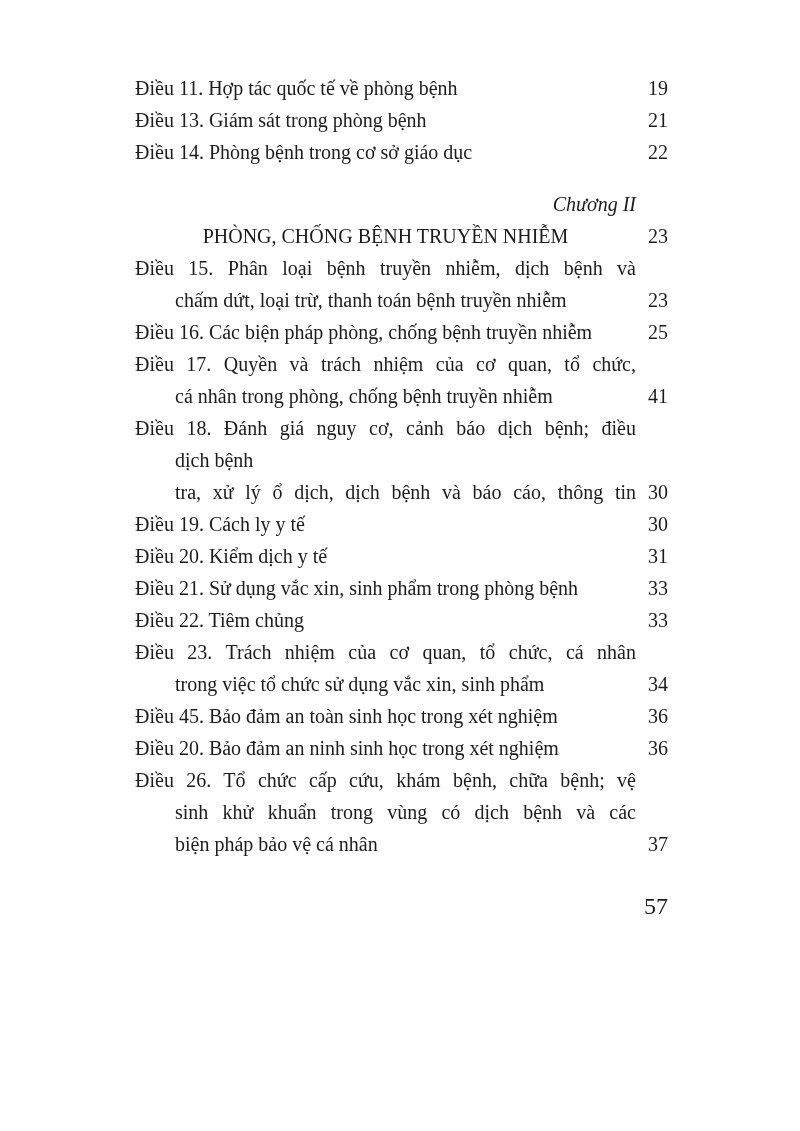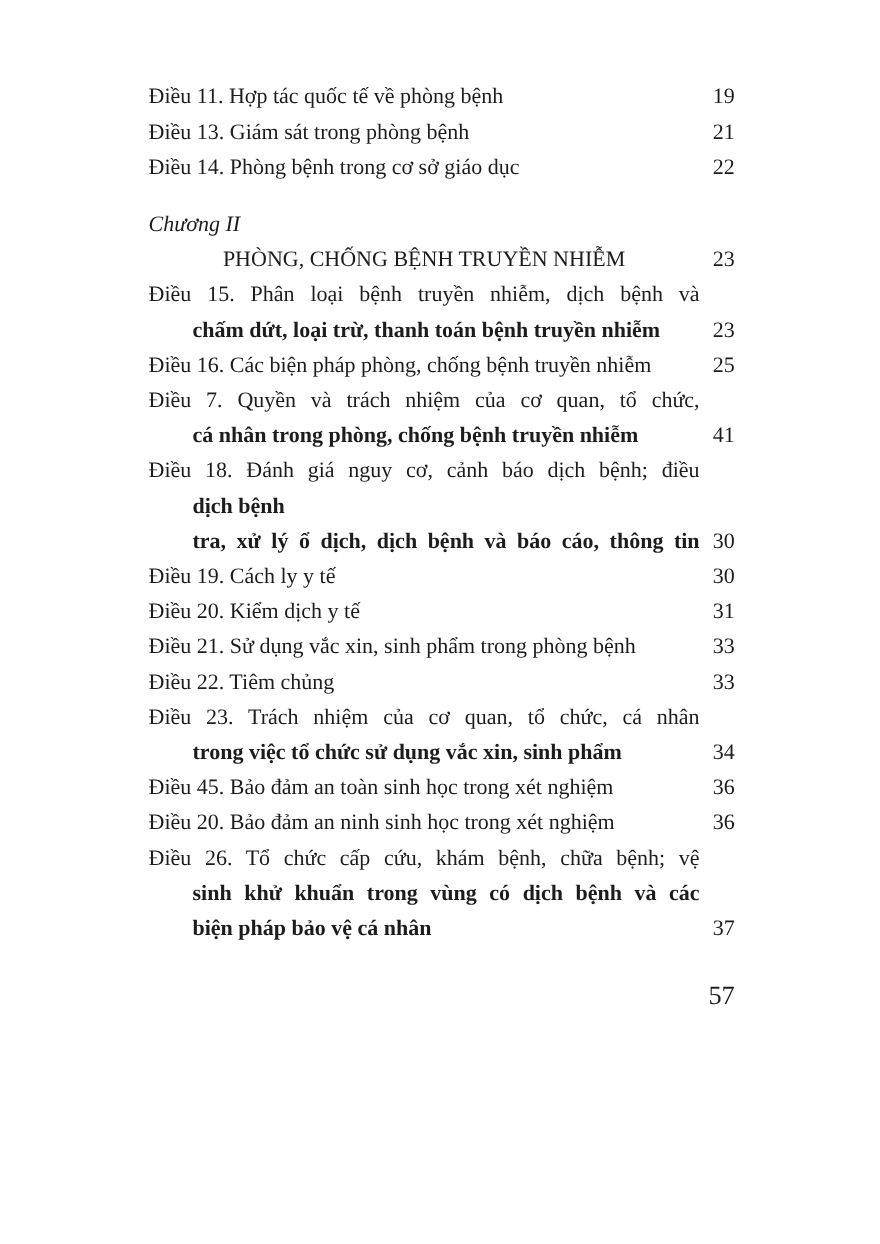--- a/index.html
+++ b/index.html
@@ -39,29 +39,28 @@
     text-align: right;
     align-self: flex-end; 
     white-space: nowrap;
   }
   .line {
     text-align: justify;
     text-align-last: justify;
   }
   .line.cont {
     padding-left: 40px; 
-    font-weight: bold;
   }
   .line.last {
     text-align: left;
     text-align-last: auto;
   }
   .chapter-label {
     width: 501px;
-    text-align: left;
+    text-align: right;
     font-style: italic;
     margin-top: 20px; 
   }
   .chapter-title-row .entry-text .line {
     text-align: left;
     text-align-last: center;
     padding-left: 0;
   }
   .folio {
     width: 533px;
@@ -109,21 +108,21 @@
         <div class="entry-page">23</div>
       </div>
       <div class="toc-row">
         <div class="entry-text">
           <div class="line last">Điều 16. Các biện pháp phòng, chống bệnh truyền nhiễm</div>
         </div>
         <div class="entry-page">25</div>
       </div>
       <div class="toc-row">
         <div class="entry-text">
-          <div class="line">Điều 7. Quyền và trách nhiệm của cơ quan, tổ chức,</div>
+          <div class="line">Điều 17. Quyền và trách nhiệm của cơ quan, tổ chức,</div>
           <div class="line cont last">cá nhân trong phòng, chống bệnh truyền nhiễm</div>
         </div>
         <div class="entry-page">41</div>
       </div>
       <div class="toc-row">
         <div class="entry-text">
           <div class="line">Điều 18. Đánh giá nguy cơ, cảnh báo dịch bệnh; điều</div>
           <div class="line cont last">dịch bệnh</div>
           <div class="line cont">tra, xử lý ổ dịch, dịch bệnh và báo cáo, thông tin</div>
         </div>

